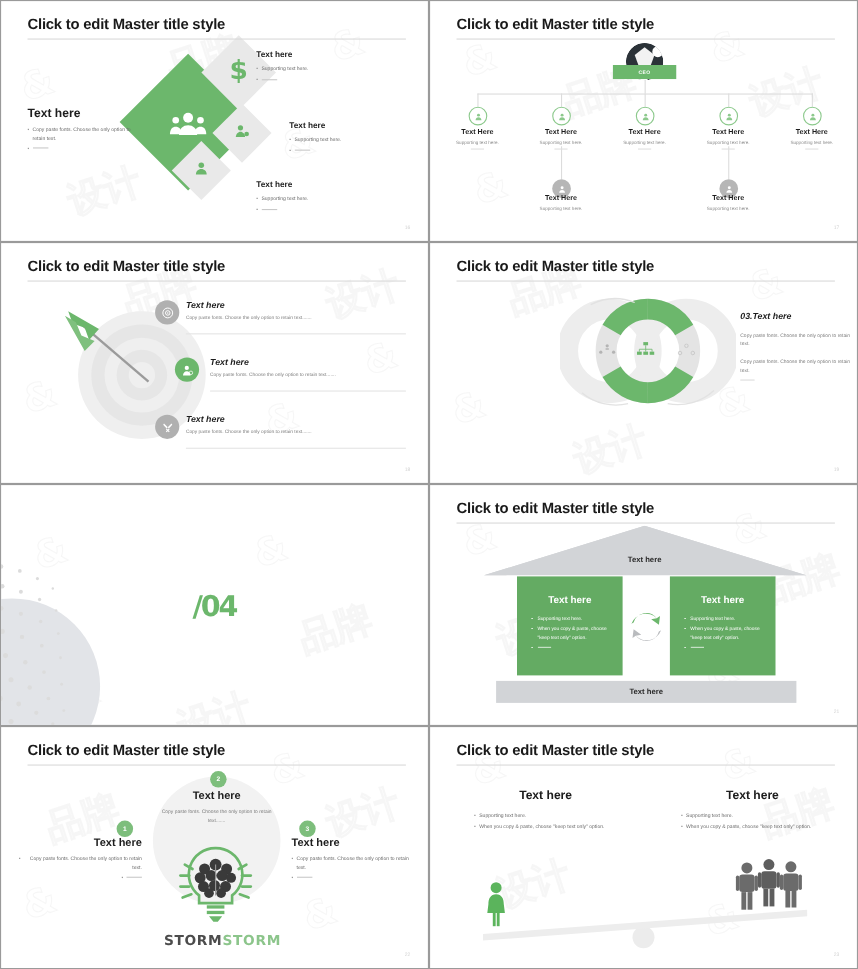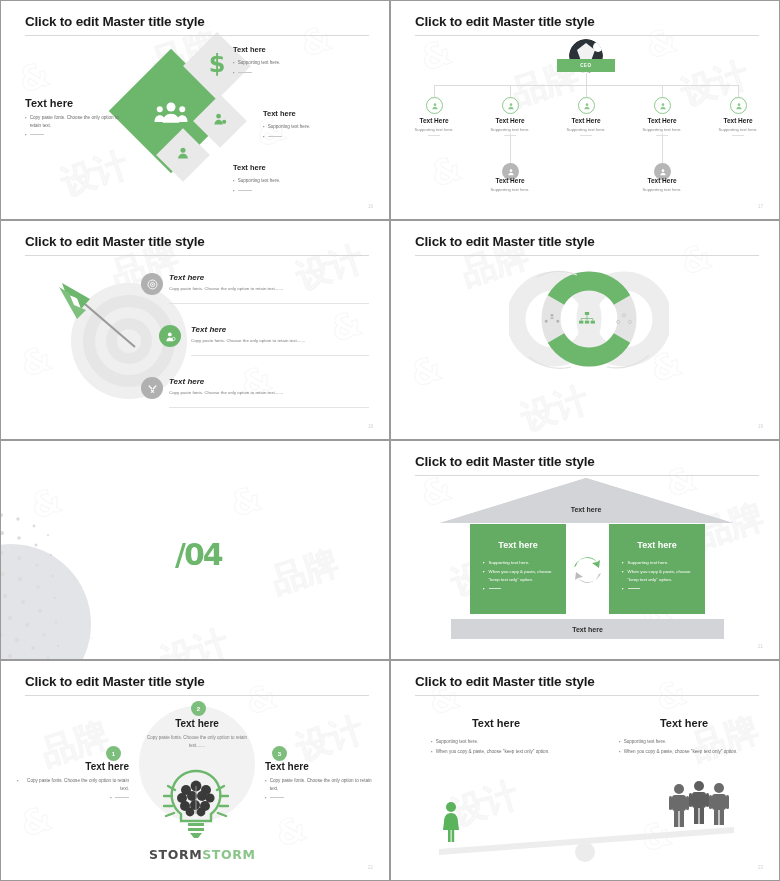--- a/index.html
+++ b/index.html
@@ -103,21 +103,21 @@
   .t-s{ font-size:4.4px; color:#7d7d7d; margin-top:4px; }
   .t-rule{ position:absolute; height:1px; background:#e4e4e4; z-index:2; }
   .n4h{ font-size:8px; font-weight:700; font-style:italic; color:#1d1d1d; }
   .n4p{ font-size:4.5px; color:#7d7d7d; line-height:1.7; }
   
   .bigcircle{
     position:absolute; left:-70px; top:103px; width:160px; height:160px;
     border-radius:50%; background:#e2e4e8; z-index:1;
   }
   .halftone{ position:absolute; left:-60px; top:60px; z-index:2; }
-  .sec-num{ font-size:30px; font-weight:700; color:#6cb76c; letter-spacing:-2px;
+  .sec-num{ font-size:26px; font-weight:700; color:#6cb76c; letter-spacing:-2px;
             font-family:"DejaVu Sans", sans-serif;text-align:right; }
   .sec-h{ font-size:12.5px; font-weight:700; color:#5b6068; }
   .sec-s{ font-size:4.6px; color:#9aa0a6; margin-top:5px; }
   .sec-s2{ font-size:4.6px; color:#9aa0a6; margin-top:4px; }
   
   .roof{ position:absolute; z-index:1; }
   .panel{
     position:absolute; background:#64ab63; z-index:2; color:#fff; padding:16px 13px 0;
   }
   .panel .ph{ font-size:9px; font-weight:700; text-align:center; margin-bottom:9px; }
@@ -473,20 +473,28 @@
     <div style="position:absolute;left:225px;top:90px;z-index:3;">
       <svg viewBox="0 0 22 16" width="16" height="12">
           <circle cx="11" cy="3" r="2.2" fill="none" stroke="#c4c4c4" stroke-width="1"></circle>
           <circle cx="3" cy="12" r="2.2" fill="none" stroke="#c4c4c4" stroke-width="1"></circle>
           <circle cx="19" cy="12" r="2.2" fill="none" stroke="#c4c4c4" stroke-width="1"></circle>
         </svg>
     </div>
 
 
 
+    <div style="position:absolute;left:282px;top:62px;width:100px;z-index:3;">
+      <div class="n4h">
+        <span>03.</span><span>Text here</span>
+      </div>
+      <div class="n4p" style="margin-top:9px;">Copy paste fonts. Choose the only option to retain text.</div>
+      <div class="n4p" style="margin-top:9px;">Copy paste fonts. Choose the only option to retain text.</div>
+      <div style="margin-top:4px;width:13px;border-top:1px solid #dcdcdc;"></div>
+    </div>
 
     <div class="pagenum">19</div>
   </div>
 
   <div class="slide">
     <div class="wm">
       <span style="left:30px;top:42px;">&amp;</span>
         <span style="left:230px;top:40px;">&amp;</span>
       <span style="left:270px;top:108px;">品牌</span>
         <span style="left:60px;top:170px;">&amp;</span>

